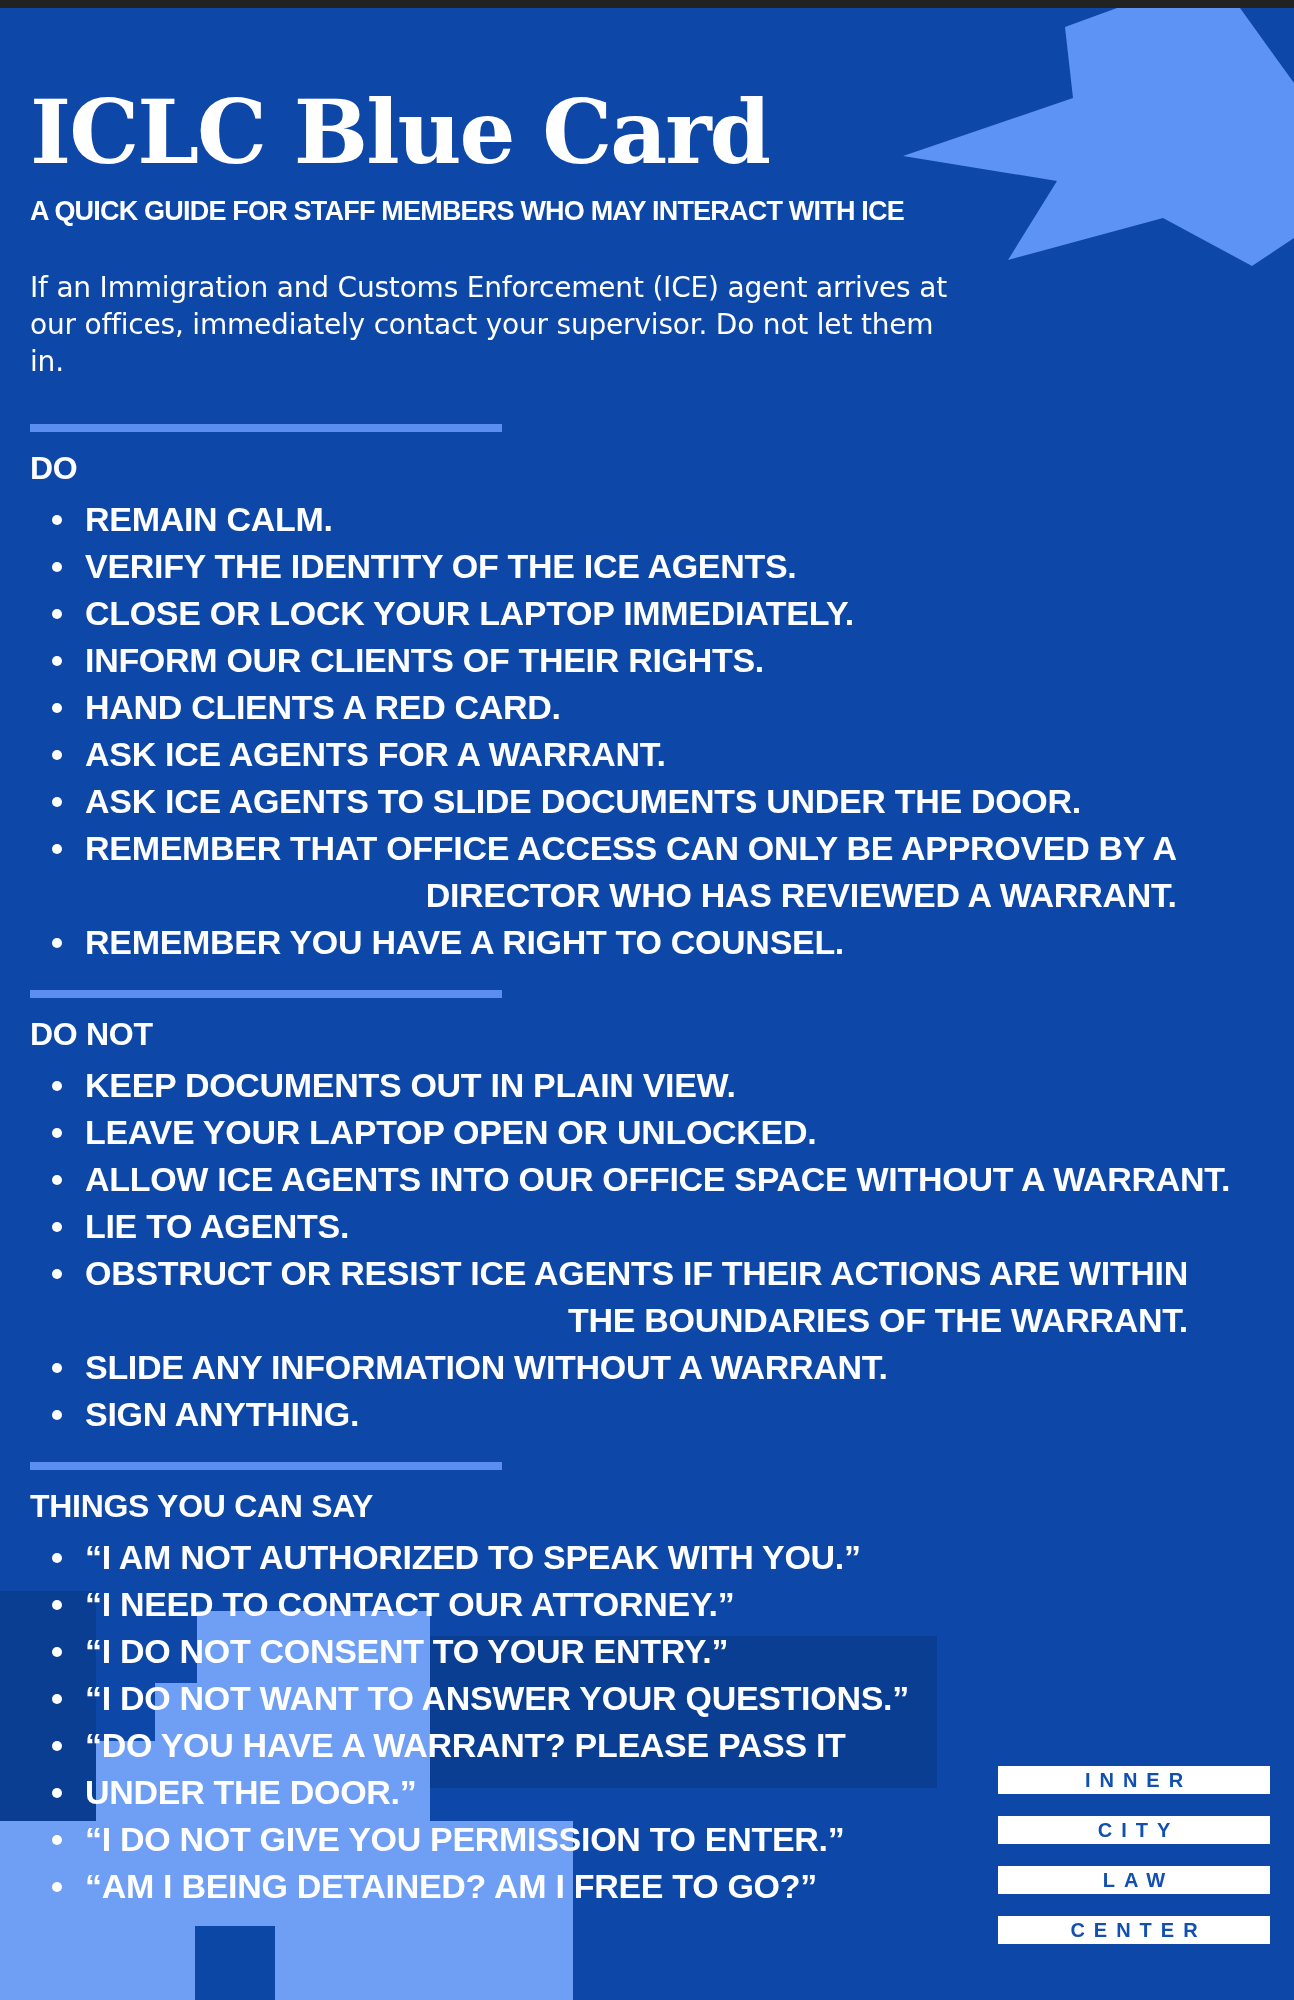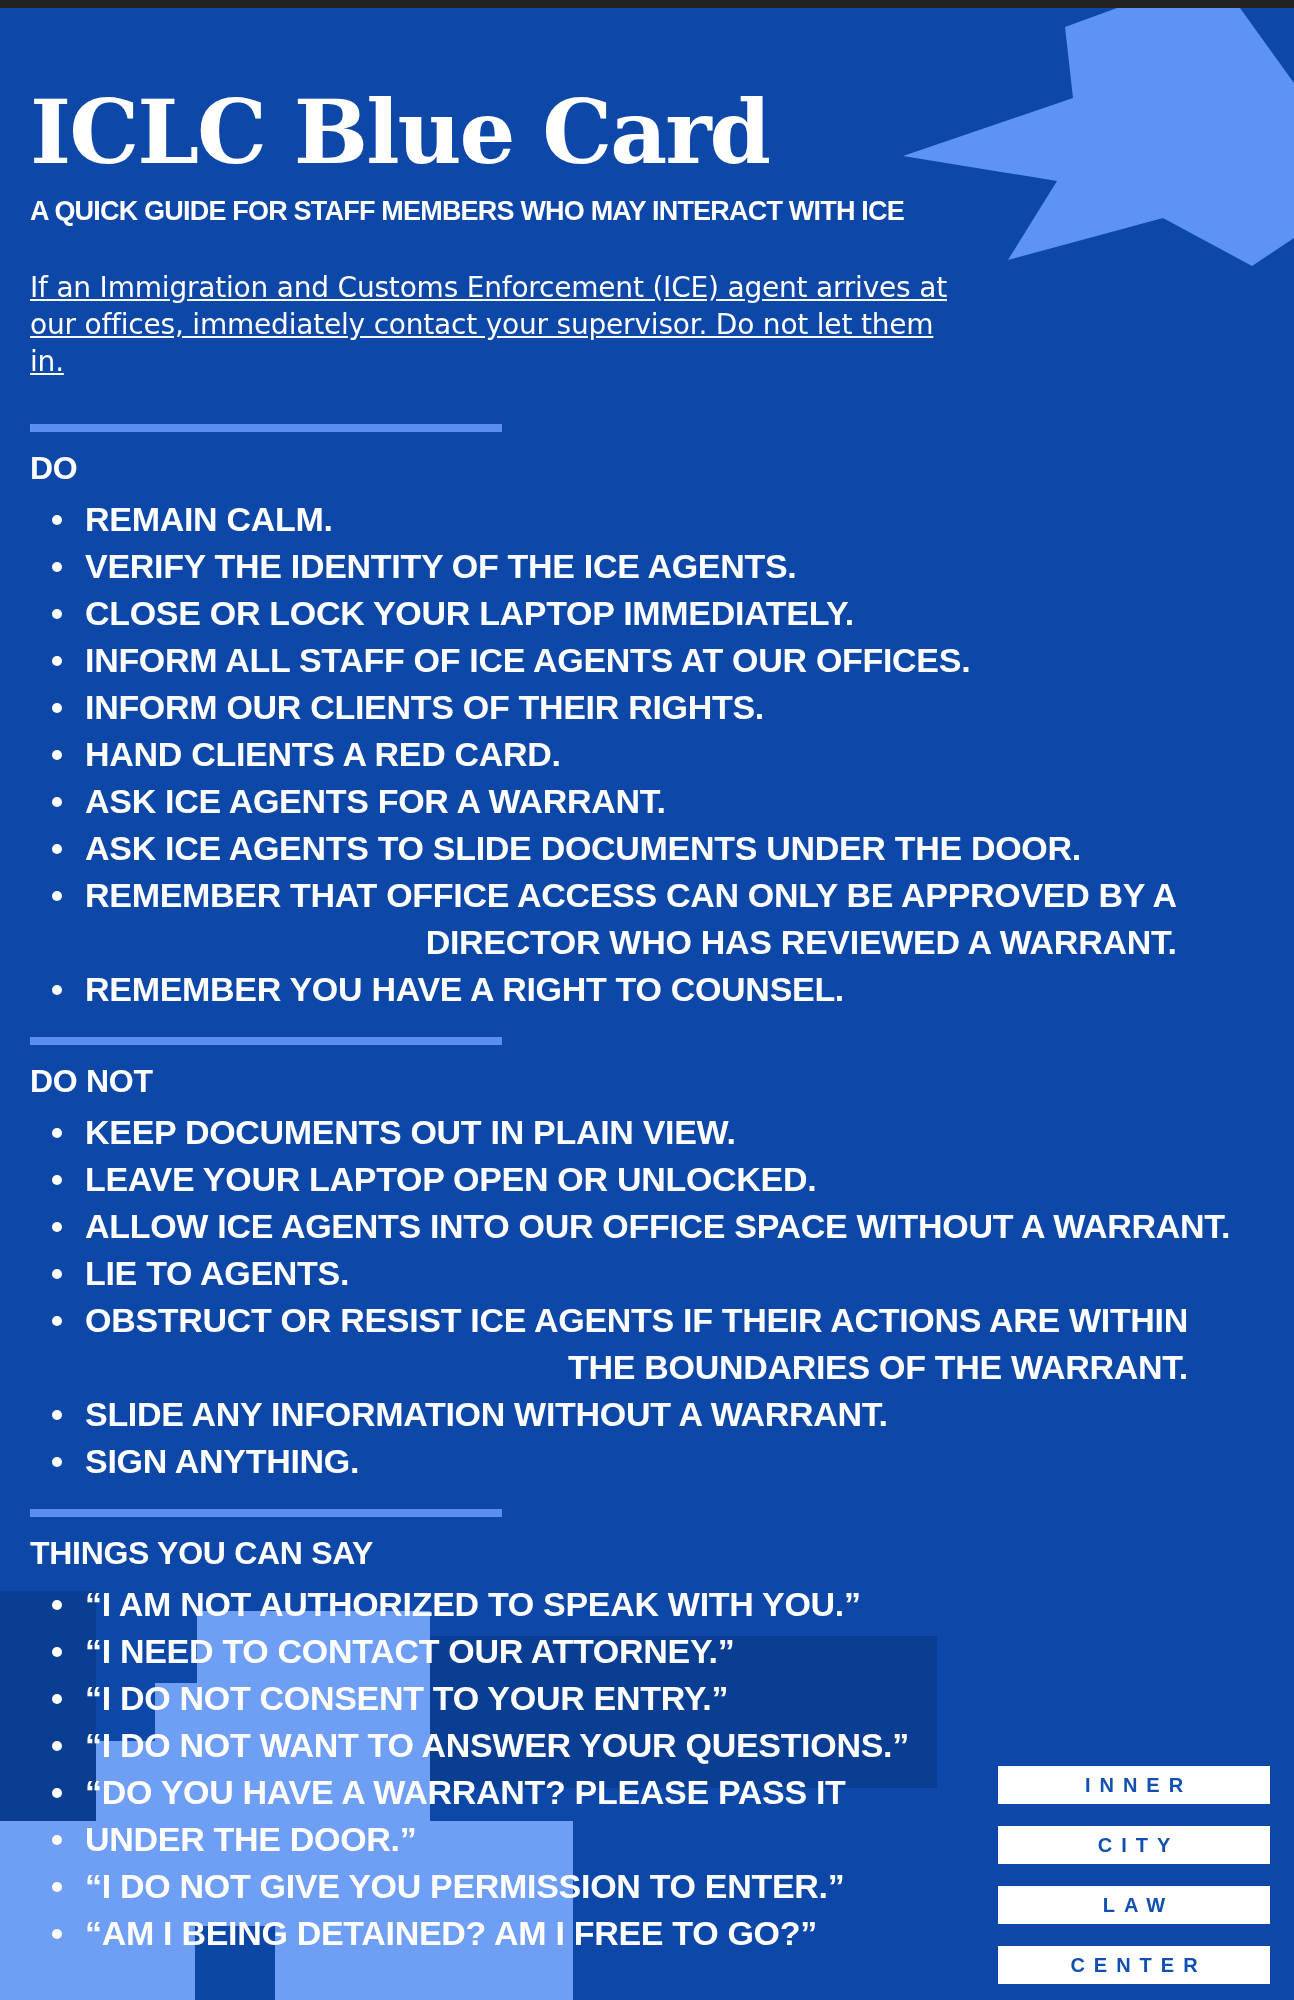--- a/index.html
+++ b/index.html
@@ -45,21 +45,20 @@
     letter-spacing:-0.8px;
     margin-top:13px;
   }
   .intro{
     font-family:"DejaVu Sans",sans-serif;
     font-size:28px;
     line-height:37px;
     letter-spacing:-0.2px;
     margin:42px 0 0 0;
     max-width:920px;
-    text-decoration:underline;
   }
   .section .divider{
     width:472px;height:8px;
     background:var(--divider);
     margin-top:24px;
   }
   .section:first-of-type .divider{margin-top:44px;}
   .section h2{
     font-size:32px;
     font-weight:bold;
@@ -87,21 +86,21 @@
     background:var(--text);
     margin:19px 23px 0 22px;
   }
   .li-text{white-space:pre-line;text-align:right;}
   .logo{
     position:absolute;
     left:998px;top:1758px;
     width:272px;
   }
   .logo-bar{
-    height:38px;
+    height:28px;
     background:var(--logo-bar);
     margin-bottom:22px;
     display:flex;
     align-items:center;
     justify-content:center;
   }
   .logo-bar span{
     color:var(--logo-text);
     font-size:20px;
     font-weight:bold;
@@ -145,24 +144,20 @@
           <li>
             <span class="dot"></span>
             <span class="li-text">VERIFY THE IDENTITY OF THE ICE AGENTS.</span>
           </li>
           <li>
             <span class="dot"></span>
             <span class="li-text">CLOSE OR LOCK YOUR LAPTOP IMMEDIATELY.</span>
           </li>
           <li>
             <span class="dot"></span>
-            <span class="li-text">INFORM ALL STAFF OF ICE AGENTS AT OUR OFFICES.</span>
-          </li>
-          <li>
-            <span class="dot"></span>
             <span class="li-text">INFORM OUR CLIENTS OF THEIR RIGHTS.</span>
           </li>
           <li>
             <span class="dot"></span>
             <span class="li-text">HAND CLIENTS A RED CARD.</span>
           </li>
           <li>
             <span class="dot"></span>
             <span class="li-text">ASK ICE AGENTS FOR A WARRANT.</span>
           </li>

